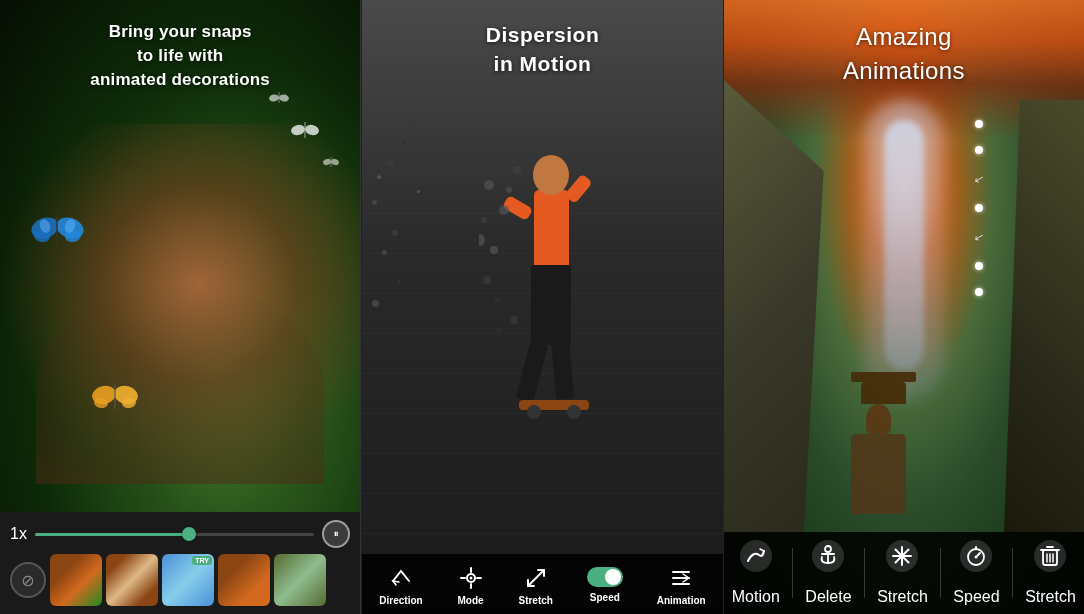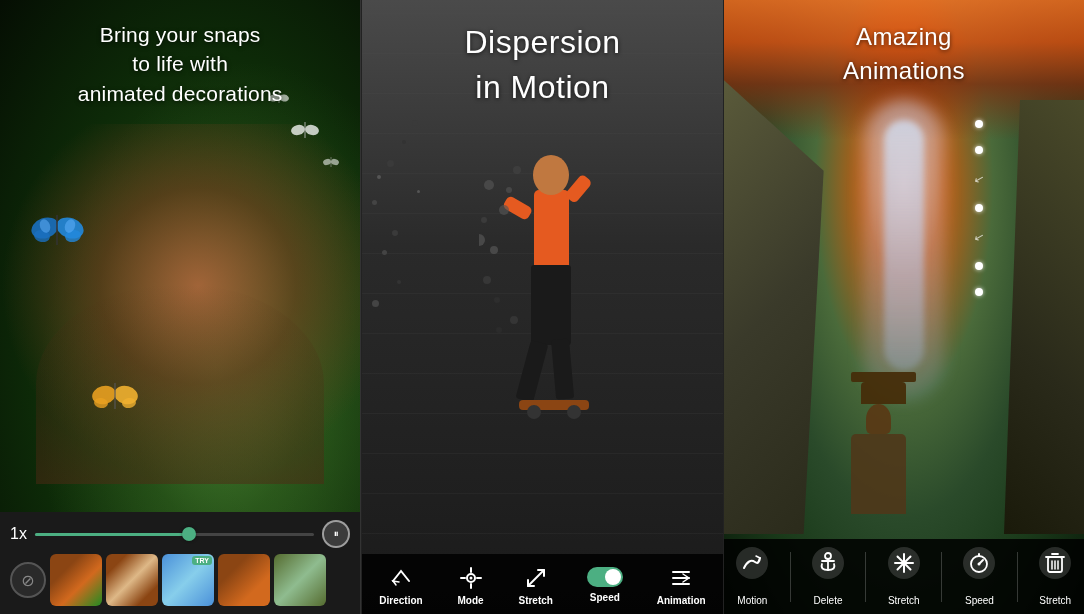--- a/index.html
+++ b/index.html
@@ -231,21 +231,21 @@
       justify-content: space-around;
       align-items: center;
     }
 
     .toolbar-item-p3 {
       display: flex;
       flex-direction: column;
       align-items: center;
       gap: 16px;
       color: white;
-      font-size: 10px;
+      font-size: 16px;
       padding: 0 4px;
     }
 
     .toolbar-item-p3 .icon-circle {
       width: 32px;
       height: 32px;
       border-radius: 50%;
       background: rgba(255,255,255,0.15);
       display: flex;
       align-items: center;
@@ -407,21 +407,21 @@
   </div>
   <div style="position:absolute;top:155px;right:20px;">
     <svg width="18" height="13" viewBox="0 0 18 13">
       <ellipse cx="5" cy="6" rx="4" ry="3" fill="rgba(255,255,255,0.55)" transform="rotate(-20 5 6)"></ellipse>
       <ellipse cx="13" cy="6" rx="4" ry="3" fill="rgba(255,255,255,0.55)" transform="rotate(20 13 6)"></ellipse>
       <line x1="9" y1="1" x2="9" y2="11" stroke="rgba(200,200,200,0.6)" stroke-width="0.8"></line>
     </svg>
   </div>
 
   <div class="panel-overlay-text">
-    <h2 style="white-space:pre-line;font-size:21px;font-weight:400;letter-spacing:0.2px;">Bring your snaps
+    <h2 style="white-space:pre-line;font-size:17px;font-weight:700;letter-spacing:0.2px;">Bring your snaps
 to life with
 animated decorations</h2>
   </div>
 
   <div class="toolbar-p1">
     <div class="speed-row">
       <span class="speed-label">1x</span>
       <div class="slider-track">
         <div class="slider-fill"></div>
         <div class="slider-thumb"></div>
@@ -444,21 +444,21 @@
     </div>
   </div>
 </div>
 
 <div class="panel" style="border-left:1px solid #222;border-right:1px solid #222;">
   <div class="panel-bg panel2-bg"></div>
 
   <div style="position:absolute;top:0;left:0;right:0;bottom:80px;background:repeating-linear-gradient(0deg, rgba(80,80,80,0.15) 0px, rgba(80,80,80,0.15) 1px, transparent 1px, transparent 40px);"></div>
 
   <div class="panel-overlay-text">
-    <h2 style="white-space:pre-line;font-size:32px;font-weight:400;letter-spacing:0.5px;">Dispersion
+    <h2 style="white-space:pre-line;font-size:21px;font-weight:700;letter-spacing:0.5px;">Dispersion
 in Motion</h2>
   </div>
 
   <div style="position:absolute;top:130px;left:50%;transform:translateX(-45%);width:140px;height:340px;">
     <svg width="140" height="320" viewBox="0 0 140 320">
 
       <rect x="55" y="60" width="35" height="80" rx="5" fill="#e55a20"></rect>
 
       <ellipse cx="72" cy="45" rx="18" ry="20" fill="#c07840"></ellipse>
 

